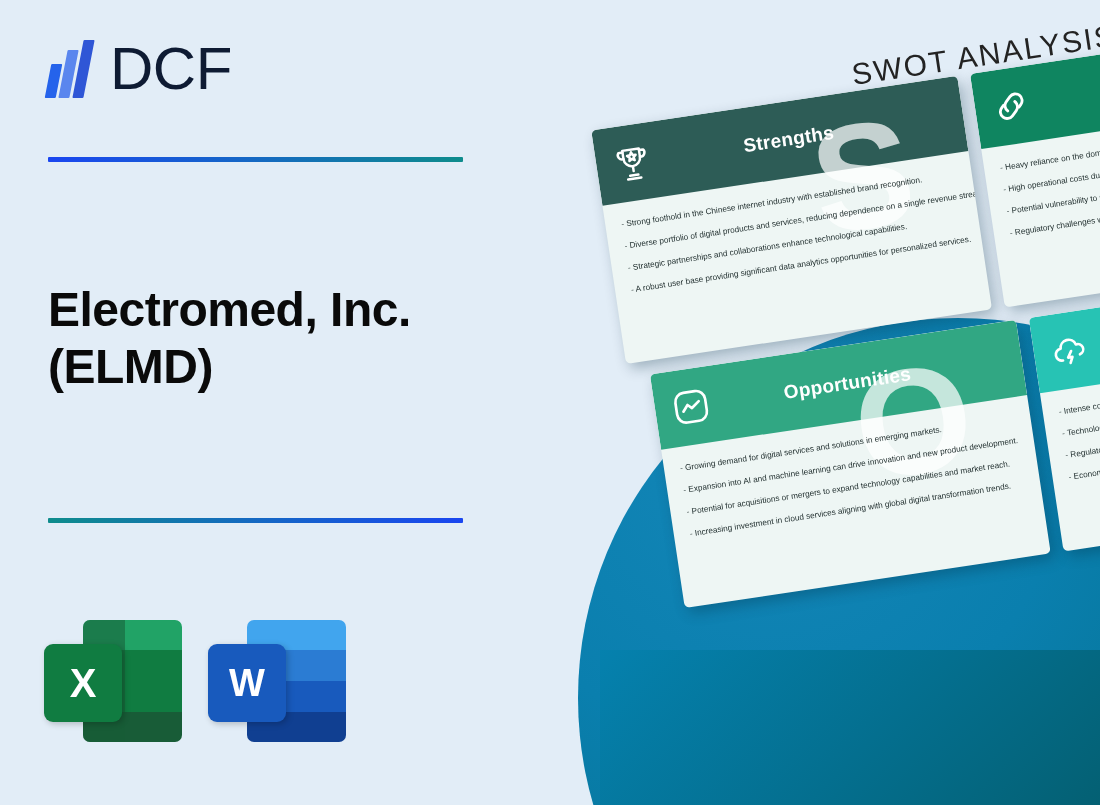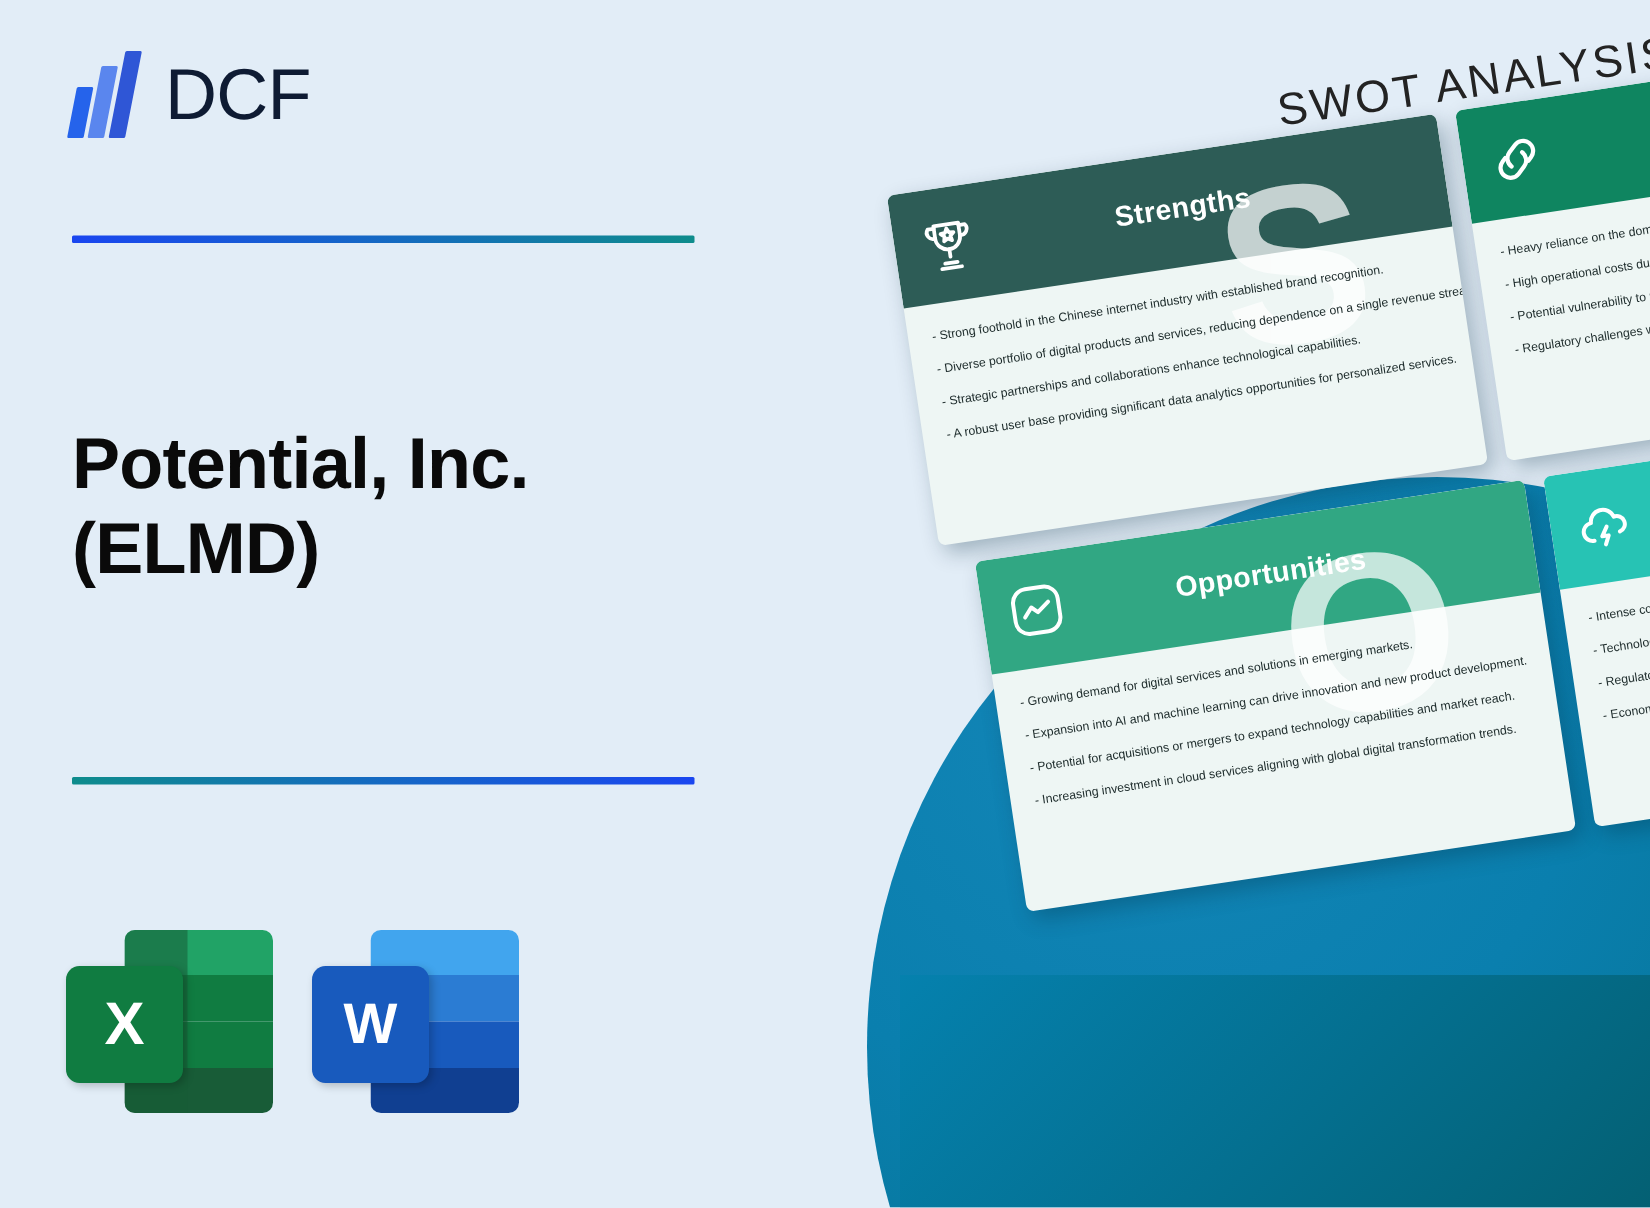--- a/index.html
+++ b/index.html
@@ -29,21 +29,21 @@
   .logo-bar {
     position:absolute; bottom:0;
     transform:skewX(-11deg);
     border-radius:1px;
   }
   .lb1 { left:0px;  width:11px; height:34px; background:#2563eb; }
   .lb2 { left:15px; width:11px; height:48px; background:#5a86ee; }
   .lb3 { left:30px; width:11px; height:58px; background:#2f56d6; }
 
   .logo-text {
-    font-size:48px; font-weight:400; letter-spacing:-0.5px;
+    font-size:60px; font-weight:400; letter-spacing:-0.5px;
     color:#0e1b33;
     font-family:"Liberation Sans", sans-serif;
   }
 
   .divider {
     position:absolute; left:48px; width:415px; height:5px;
     border-radius:1px;
   }
   .divider-top    { top:157px; background:linear-gradient(90deg,#1a46f0 0%,#1565c8 45%,#0e8c8c 100%); }
   .divider-bottom { top:518px; background:linear-gradient(90deg,#0e8c8c 0%,#1565c8 55%,#1a46f0 100%); }
@@ -189,21 +189,21 @@
       <span class="logo-bar lb1"></span>
       <span class="logo-bar lb2"></span>
       <span class="logo-bar lb3"></span>
     </div>
     <div class="logo-text">DCF</div>
   </div>
 
   <div class="divider divider-top"></div>
   <div class="divider divider-bottom"></div>
 
-  <h1 class="page-title">Potential, Inc. (ELMD)</h1>
+  <h1 class="page-title">Electromed, Inc. (ELMD)</h1>
 
   <div class="office-icons">
 
     <div class="doc-icon xl">
       <div class="doc-sheet">
         <i class="s1"></i>
           <i class="s2"></i>
           <i class="s3"></i>
           <i class="s4"></i>
         <span class="vsplit"></span>

